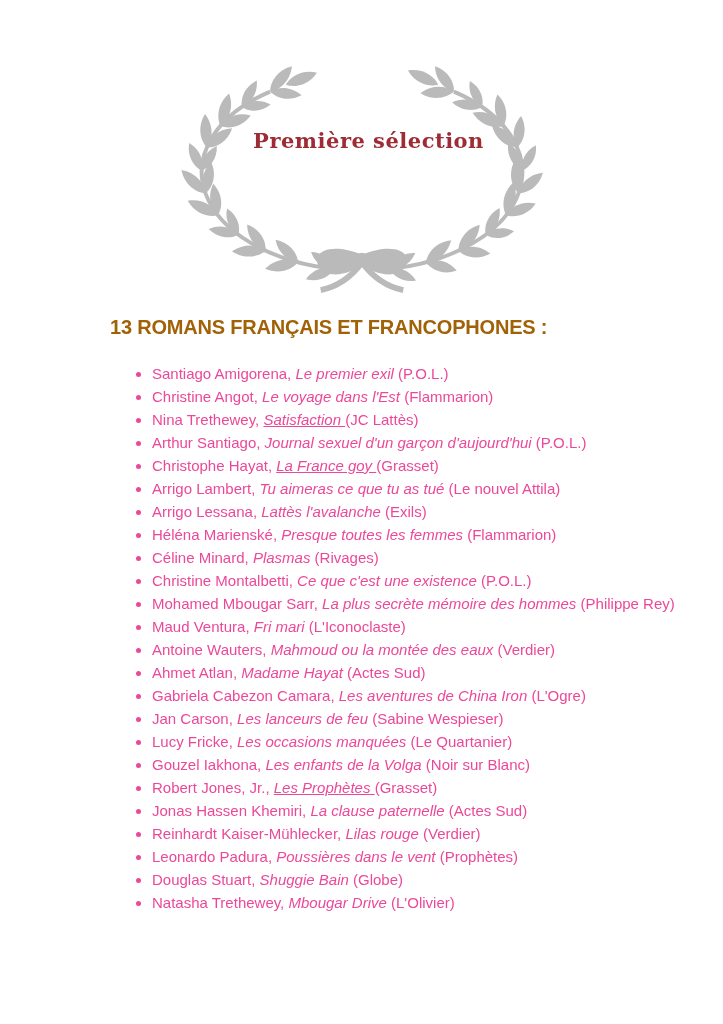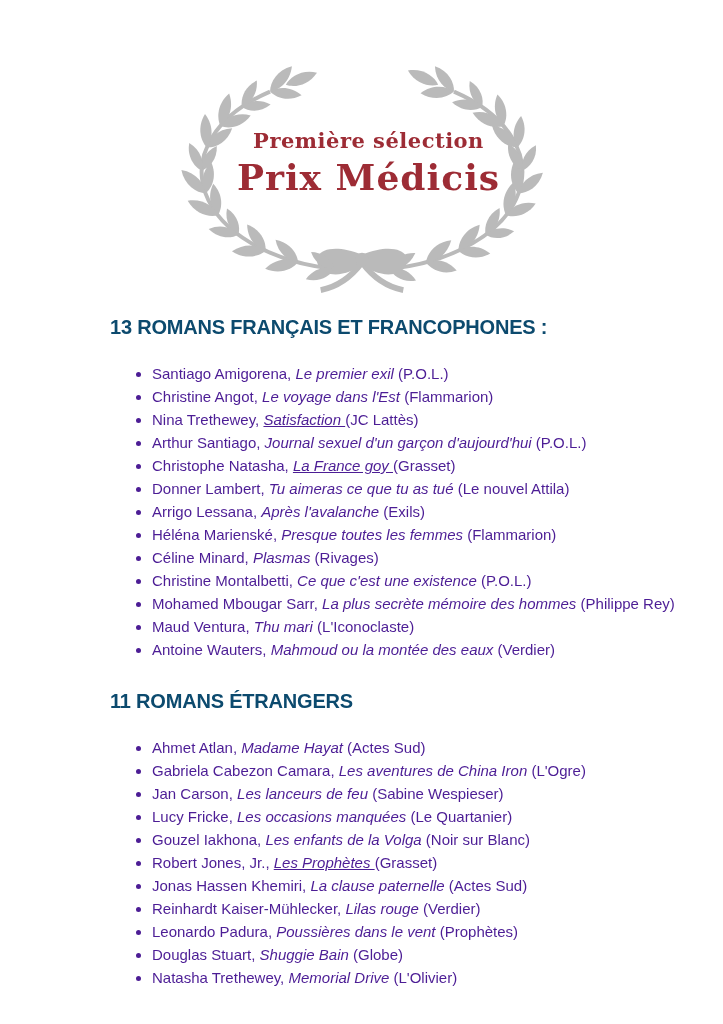--- a/index.html
+++ b/index.html
@@ -14,27 +14,27 @@
   .logo svg{width:100%;height:100%;display:block;}
   .logo-text{
     position:absolute;left:14px;right:0;top:66px;text-align:center;
     font-family:"DejaVu Serif","Liberation Serif",serif;
   }
   .logo-sub{font-size:21px;font-weight:bold;letter-spacing:.5px;}
   .logo-main{font-size:36px;font-weight:bold;margin-top:3px;letter-spacing:1px;}
   .content{margin:18px 30px 0 110px;max-width:584px;}
   .content h2{
     font-family:"Liberation Sans",sans-serif;
-    font-size:20px;font-weight:700;color:#0c4a6e;
+    font-size:20px;font-weight:700;color:#a16207;
     margin:0 0 26px 0;letter-spacing:-0.2px;
   }
   .content section + section h2{margin-top:32px;}
   .content ul{
     list-style:disc outside;margin:0;padding-left:42px;
-    font-size:15px;color:#4c1d95;
+    font-size:15px;color:#ec4899;
   }
   .content li{margin-bottom:6px;line-height:17px;}
   .content li i{font-style:italic;}
   .content .link{text-decoration:underline;}
 </style>
 </head>
 <body>
 
 <div class="page">
 
@@ -89,54 +89,52 @@
         <path d="M0 0 C6 -7 9 -21 0 -34 C-9 -21 -6 -7 0 0 Z" transform="translate(117.92021751139265 45.737995178426246) rotate(29.2613173792493) scale(0.9060507225368178)" fill="#bababa"></path>
         <path d="M0 0 C6 -7 9 -21 0 -34 C-9 -21 -6 -7 0 0 Z" transform="translate(146.50704087477948 30.084795571100827) rotate(96.75284066008807) scale(0.9503787427931103)" fill="#bababa"></path>
         <path d="M0 0 C6 -7 9 -21 0 -34 C-9 -21 -6 -7 0 0 Z" transform="translate(146.50704087477948 30.084795571100827) rotate(40.75284066008807) scale(1.0003986766243267)" fill="#bababa"></path>
         <path d="M0 0 C6 -7 9 -21 0 -34 C-9 -21 -6 -7 0 0 Z" transform="translate(162.52965486107215 23.201878334888274) rotate(68.75284066008807) scale(1.0003986766243267)" fill="#bababa"></path>
         <path d="M240 196 C272 183 292 193 284 208 C276 221 252 217 240 205 Z" fill="#bababa"></path>
         <path d="M240 204 C252 220 266 229 282 232" fill="none" stroke="#bababa" stroke-width="6"></path>
         <circle cx="240" cy="201" r="7" fill="#bababa"></circle>
       </svg>
     <div class="logo-text" style="color: rgb(157, 44, 53);">
       <div class="logo-sub">Première sélection</div>
-      <div class="logo-main">Prix Médicis</div>
     </div>
   </div>
 
   <div class="content">
     <section>
       <h2>13 ROMANS FRANÇAIS ET FRANCOPHONES :</h2>
       <ul>
           <li><span>Santiago Amigorena, </span><i>Le premier exil</i><span> (P.O.L.)</span></li>
           <li><span>Christine Angot, </span><i>Le voyage dans l'Est</i><span> (Flammarion)</span></li>
           <li><span>Nina Trethewey, </span><i class="link">Satisfaction </i><span>(JC Lattès)</span></li>
           <li><span>Arthur Santiago, </span><i>Journal sexuel d'un garçon d'aujourd'hui</i><span> (P.O.L.)</span></li>
-          <li><span>Christophe Natasha, </span><i class="link">La France goy </i><span>(Grasset)</span></li>
-          <li><span>Donner Lambert, </span><i>Tu aimeras ce que tu as tué</i><span> (Le nouvel Attila)</span></li>
-          <li><span>Arrigo Lessana, </span><i>Après l'avalanche</i><span> (Exils)</span></li>
+          <li><span>Christophe Hayat, </span><i class="link">La France goy </i><span>(Grasset)</span></li>
+          <li><span>Arrigo Lambert, </span><i>Tu aimeras ce que tu as tué</i><span> (Le nouvel Attila)</span></li>
+          <li><span>Arrigo Lessana, </span><i>Lattès l'avalanche</i><span> (Exils)</span></li>
           <li><span>Héléna Marienské, </span><i>Presque toutes les femmes</i><span> (Flammarion)</span></li>
           <li><span>Céline Minard, </span><i>Plasmas</i><span> (Rivages)</span></li>
           <li><span>Christine Montalbetti, </span><i>Ce que c'est une existence</i><span> (P.O.L.)</span></li>
           <li><span>Mohamed Mbougar Sarr, </span><i>La plus secrète mémoire des hommes</i><span> (Philippe Rey)</span></li>
-          <li><span>Maud Ventura, </span><i>Thu mari</i><span> (L'Iconoclaste)</span></li>
+          <li><span>Maud Ventura, </span><i>Fri mari</i><span> (L'Iconoclaste)</span></li>
           <li><span>Antoine Wauters, </span><i>Mahmoud ou la montée des eaux</i><span> (Verdier)</span></li>
         </ul>
     </section>
     <section>
-      <h2>11 ROMANS ÉTRANGERS</h2>
       <ul>
           <li><span>Ahmet Atlan, </span><i>Madame Hayat</i><span> (Actes Sud)</span></li>
           <li><span>Gabriela Cabezon Camara, </span><i>Les aventures de China Iron</i><span> (L'Ogre)</span></li>
           <li><span>Jan Carson, </span><i>Les lanceurs de feu</i><span> (Sabine Wespieser)</span></li>
           <li><span>Lucy Fricke, </span><i>Les occasions manquées</i><span> (Le Quartanier)</span></li>
           <li><span>Gouzel Iakhona, </span><i>Les enfants de la Volga</i><span> (Noir sur Blanc)</span></li>
           <li><span>Robert Jones, Jr., </span><i class="link">Les Prophètes </i><span>(Grasset)</span></li>
           <li><span>Jonas Hassen Khemiri, </span><i>La clause paternelle</i><span> (Actes Sud)</span></li>
           <li><span>Reinhardt Kaiser-Mühlecker, </span><i>Lilas rouge</i><span> (Verdier)</span></li>
           <li><span>Leonardo Padura, </span><i>Poussières dans le vent</i><span> (Prophètes)</span></li>
           <li><span>Douglas Stuart, </span><i>Shuggie Bain</i><span> (Globe)</span></li>
-          <li><span>Natasha Trethewey, </span><i>Memorial Drive</i><span> (L'Olivier)</span></li>
+          <li><span>Natasha Trethewey, </span><i>Mbougar Drive</i><span> (L'Olivier)</span></li>
         </ul>
     </section>
   </div>
 
 </div>
 
 </body></html>

